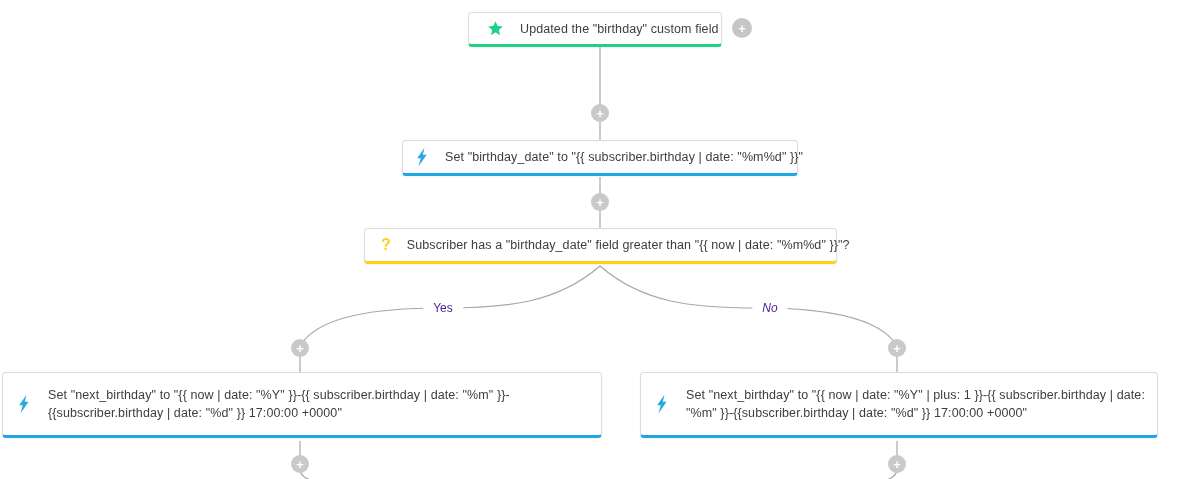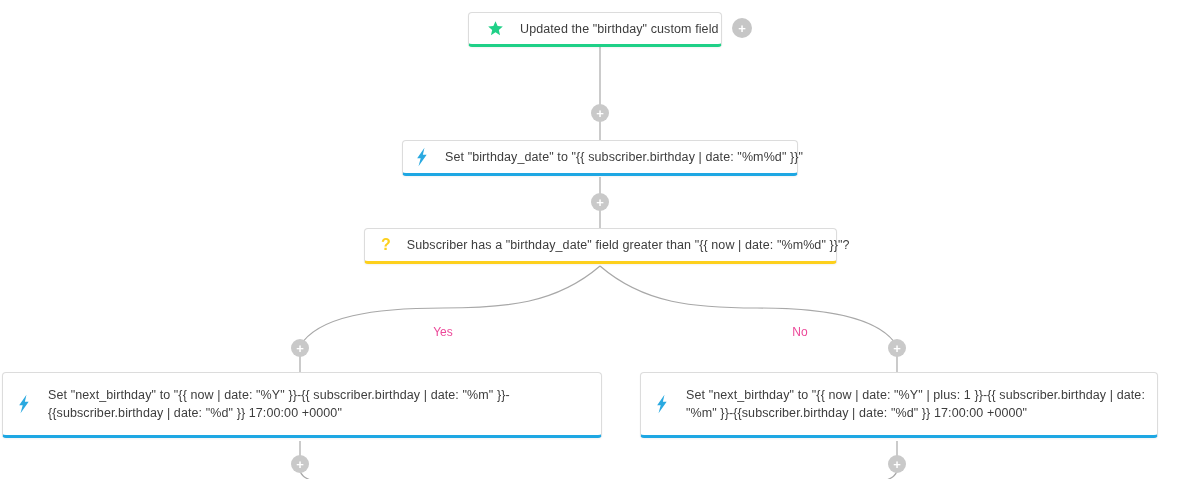--- a/index.html
+++ b/index.html
@@ -21,23 +21,22 @@
   .accent-yellow{border-bottom:3px solid #fdd01c;}
   .icon-wrap{display:flex;align-items:center;justify-content:center;flex:0 0 auto;}
   .q-icon{font-size:16px;font-weight:bold;color:#fdd01c;}
   .plus-circle{
     position:absolute;width:18px;height:18px;border-radius:50%;
     background:#c9c9c9;color:#fff;display:flex;align-items:center;justify-content:center;
     font-size:13px;font-weight:bold;line-height:1;cursor:pointer;user-select:none;
   }
   .plus-circle.big{width:20px;height:20px;background:#c6c6c6;}
   .branch-label{
-    position:absolute;background:#fff;padding:0 10px;font-size:12px;color:#ec4899;
+    position:absolute;background:#fff;padding:0 10px;font-size:12px;color:#4c1d95;
     transform:translate(-50%,-50%);
-    margin-top:24px;
   }
   .node1{left:468px;top:12px;width:254px;height:35px;padding:0 18px;gap:16px;}
   .node2{left:402px;top:140px;width:396px;height:36px;padding:0 12px;gap:17px;}
   .node3{left:364px;top:228px;width:473px;height:36px;padding:0 16px;gap:16px;}
   .node4{left:2px;top:372px;width:600px;height:66px;padding:0 12px 0 14px;gap:18px;align-items:center;}
   .node5{left:640px;top:372px;width:518px;height:66px;padding:0 12px 0 14px;gap:18px;align-items:center;}
   .node4 .label,.node5 .label{line-height:18px;}
 </style>
 </head>
 <body>
@@ -51,21 +50,21 @@
       <path d="M600 266 C556 304 505 308 443 308 C375 308 318 316 300 346 L300 372"></path>
       <path d="M600 266 C644 304 695 308 757 308 C822 308 879 316 897 346 L897 372"></path>
       <path d="M300 441 V457"></path>
       <path d="M300 471 C302 477 309 480 315 481"></path>
       <path d="M897 441 V457"></path>
       <path d="M897 471 C895 477 888 480 882 481"></path>
     </g>
   </svg>
 
   <span class="branch-label" style="left:443px;top:308px;">Yes</span>
-  <span class="branch-label" style="left:800px;top:308px;">No</span>
+  <span class="branch-label" style="left:770px;top:308px;font-style:italic;">No</span>
 
   <div class="plus-circle big" style="left:732px;top:18px;">
     <span>+</span>
   </div>
   <div class="plus-circle" style="left:591px;top:104px;">
     <span>+</span>
   </div>
   <div class="plus-circle" style="left:591px;top:193px;">
     <span>+</span>
   </div>

